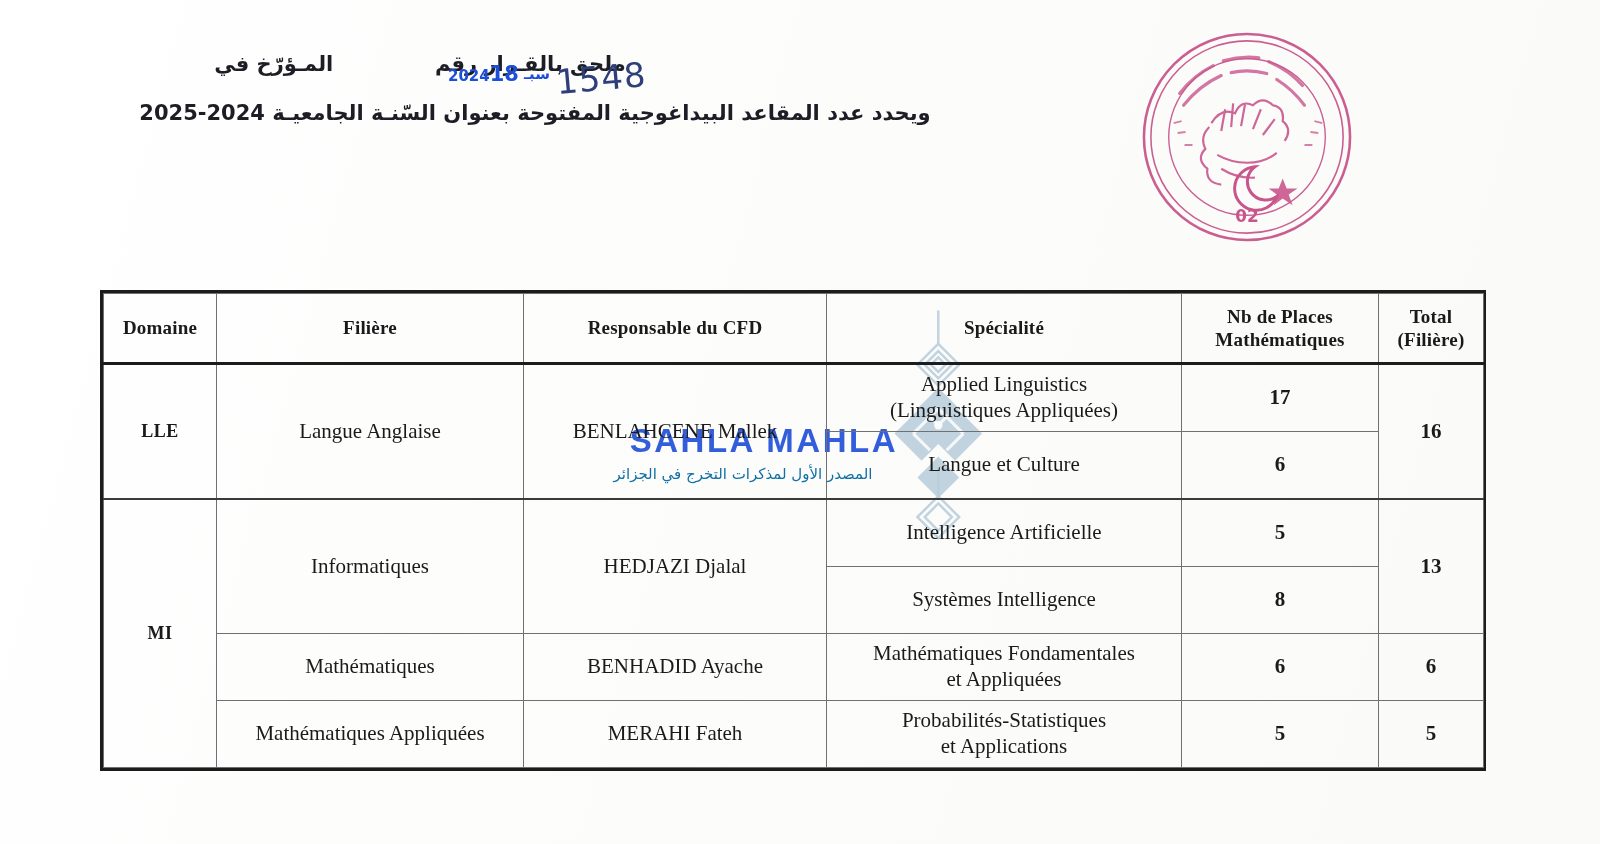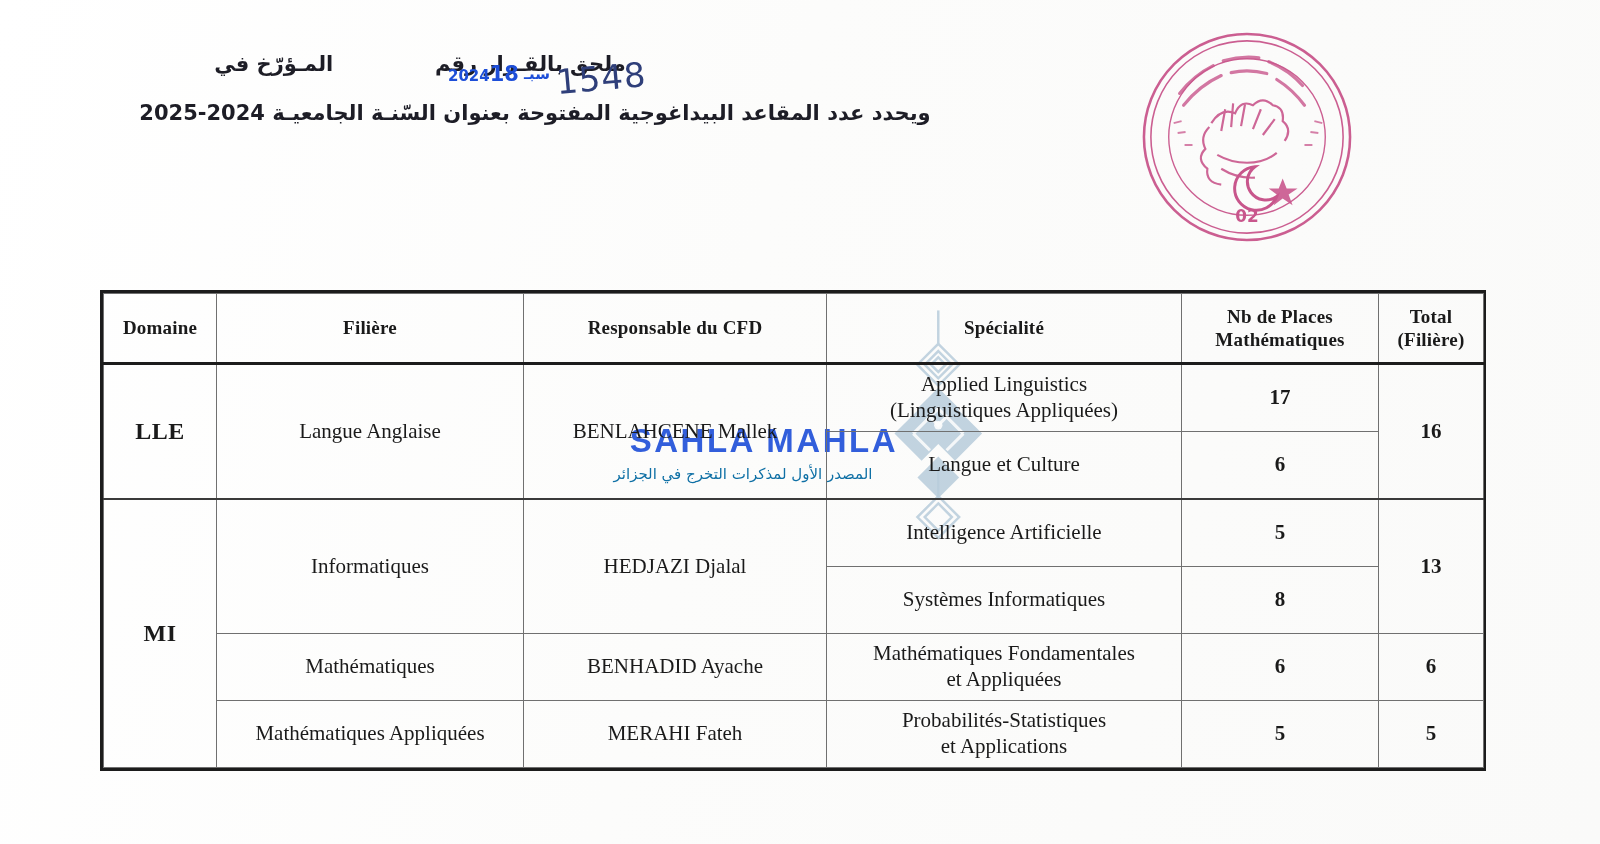--- a/index.html
+++ b/index.html
@@ -167,21 +167,21 @@
   }
   
   table.doc { border: 0; }
   .tbl-wrap {
     border: 3px solid #1c1c1c;
     padding: 0;
     box-sizing: content-box;
   }
   table.doc thead tr th { border-bottom: 3px solid #1c1c1c; }
   table.doc tbody td { font-size: 21px; height: 64px; line-height: 1.2; }
-  table.doc .c-domaine { font-weight: bold; font-size: 24px; letter-spacing: 0.5px; }
+  table.doc .c-domaine { font-weight: bold; font-size: 18px; letter-spacing: 0.5px; }
   table.doc .c-num { font-weight: bold; font-size: 21px; }
   table.doc .c-total { font-weight: bold; font-size: 21px; }
   table.doc tbody td.thick-top { border-top: 2px solid #3a3a3a; }
 
   col.w-domaine { width: 113px; }
   col.w-filiere { width: 307px; }
   col.w-resp    { width: 303px; }
   col.w-spec    { width: 355px; }
   col.w-places  { width: 197px; }
   col.w-total   { width: 105px; }
@@ -332,21 +332,21 @@
           <td class="thick-top" rowspan="2">HEDJAZI Djalal</td>
           <td class="thick-top">
             <span class="two-line">Intelligence Artificielle</span>
           </td>
           <td class="c-num thick-top">5</td>
           <td class="c-total thick-top" rowspan="2">13</td>
         </tr>
 
         <tr>
           <td>
-            <span class="two-line">Systèmes Informatiques</span>
+            <span class="two-line">Systèmes Intelligence</span>
           </td>
           <td class="c-num">8</td>
         </tr>
 
         <tr>
           <td>Mathématiques</td>
           <td>BENHADID Ayache</td>
           <td>
             <span class="two-line">Mathématiques Fondamentales</span>
             <span class="two-line">et Appliquées</span>

